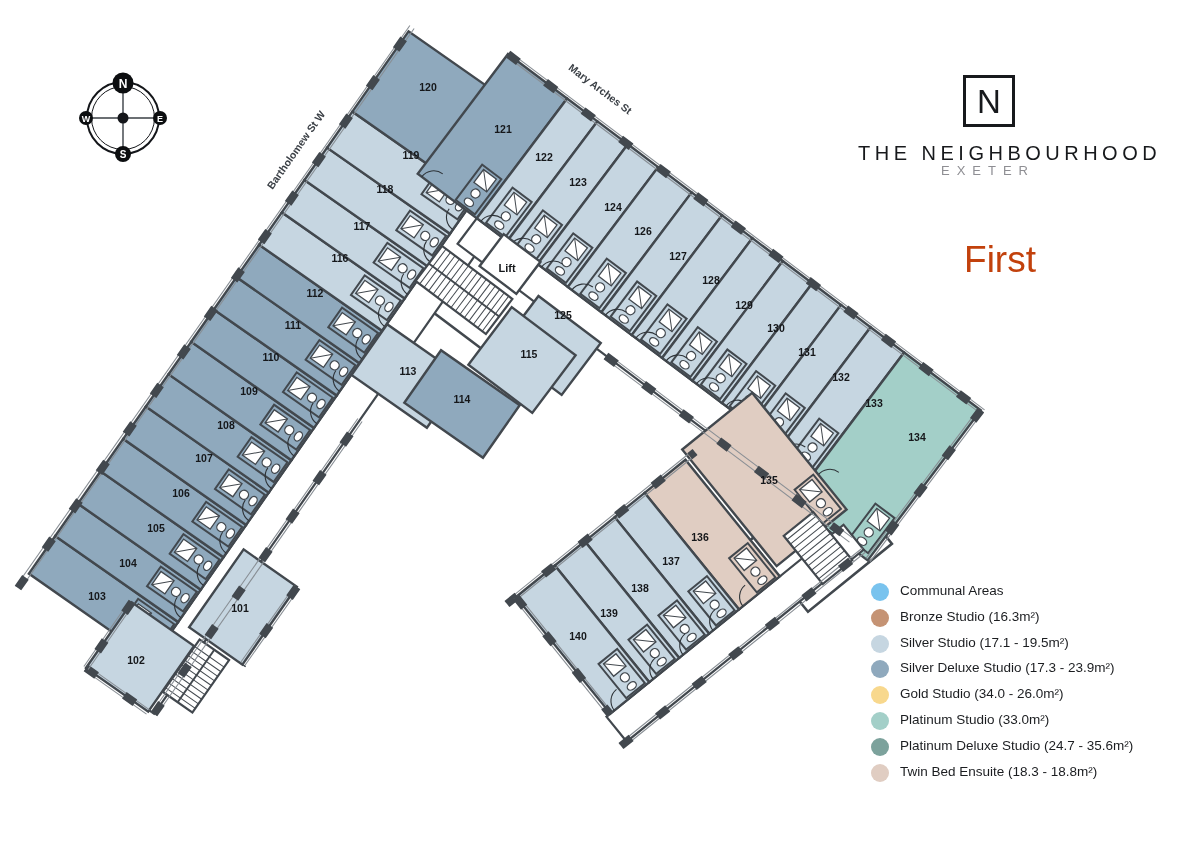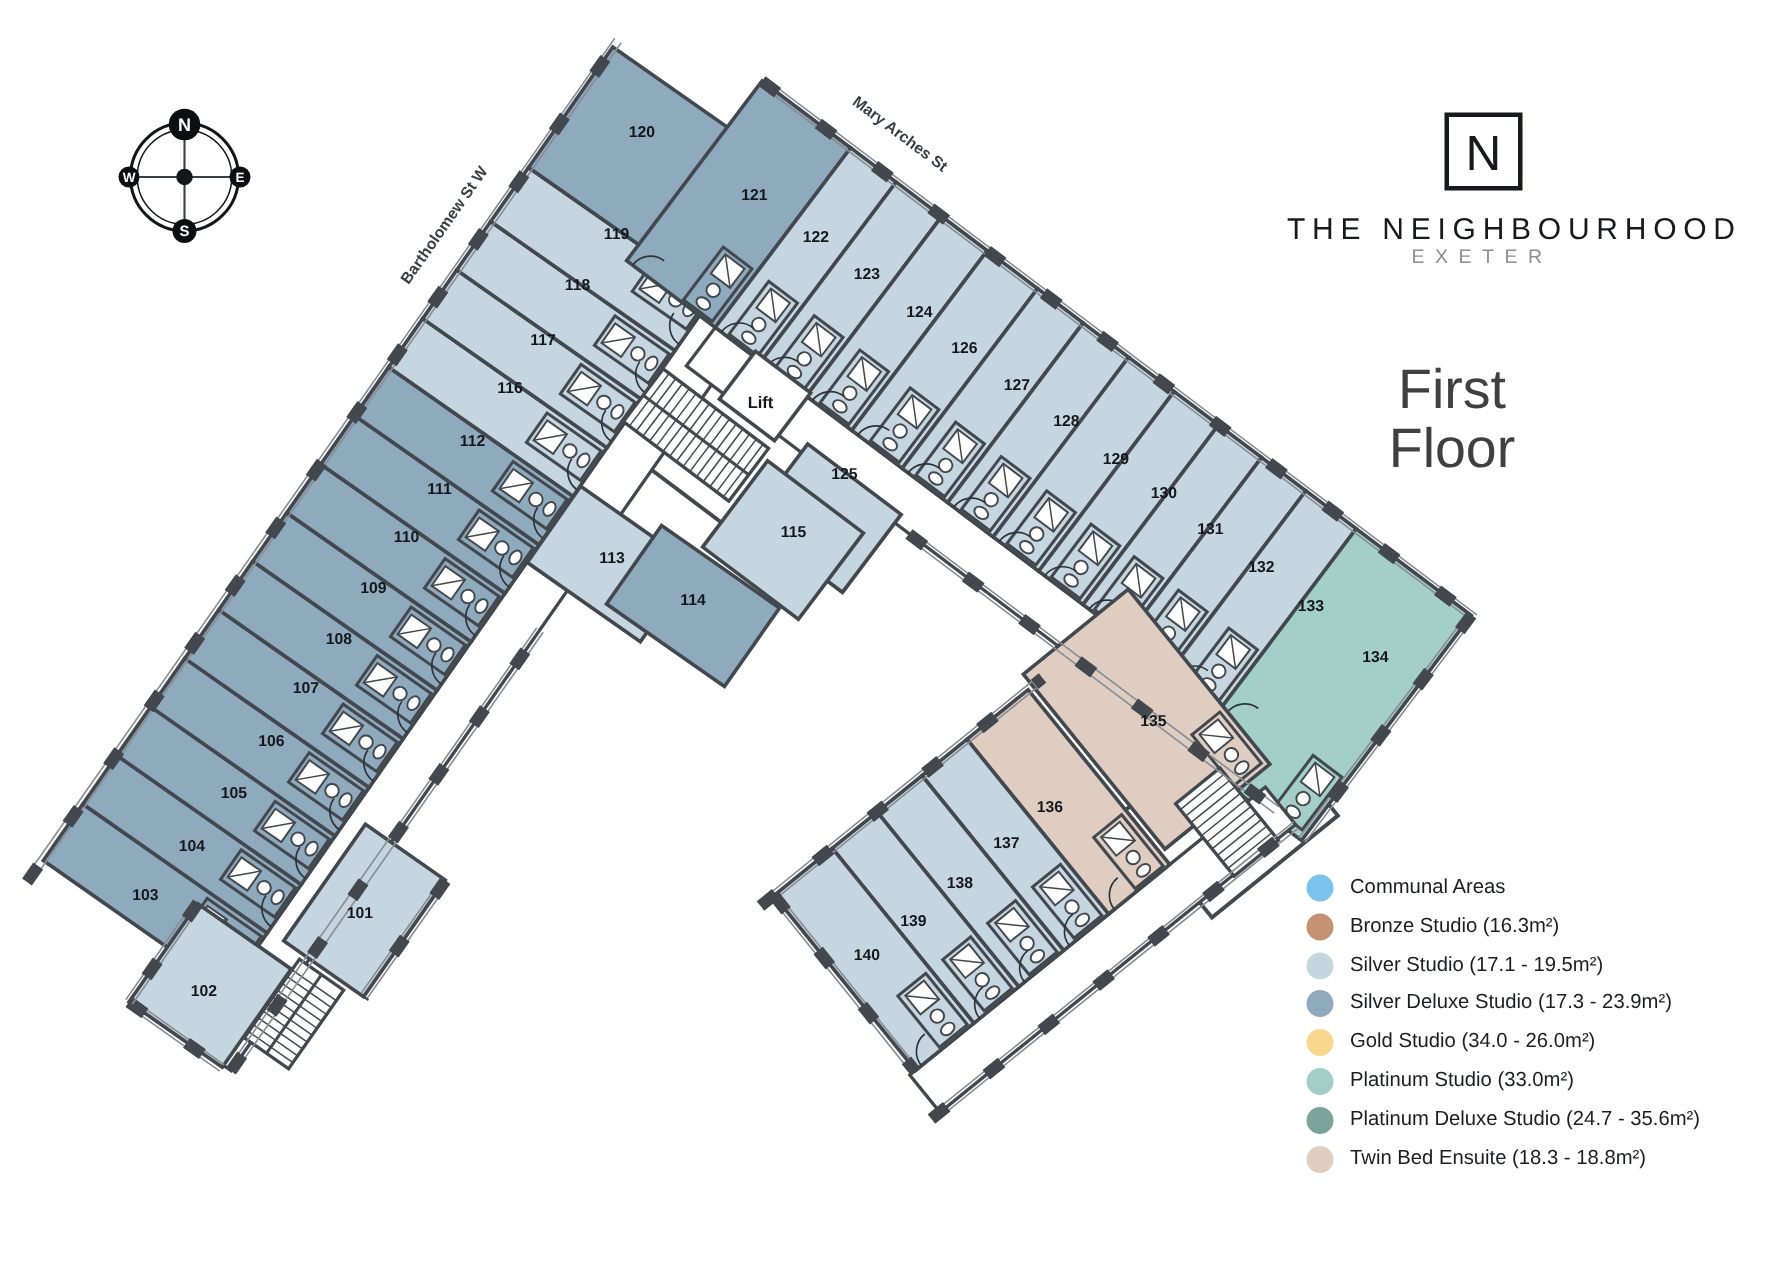--- a/index.html
+++ b/index.html
@@ -11,22 +11,22 @@
   .lift-label{font-size:11px;font-weight:bold;fill:#15171A;text-anchor:middle}
   .compass-letter{fill:#fff;font-weight:bold;text-anchor:middle}
   
   .logo-box{position:absolute;left:963px;top:75px;width:46px;height:46px;
     border:3px solid #17191C;display:flex;align-items:center;justify-content:center}
   .logo-letter{font-size:33px;font-weight:300;color:#17191C;line-height:1}
   .brand-name{position:absolute;left:858px;top:142px;width:260px;text-align:center;
     font-size:20px;font-weight:500;letter-spacing:4.5px;color:#17191C;white-space:nowrap}
   .brand-city{position:absolute;left:858px;top:163px;width:260px;text-align:center;
     font-size:13px;font-weight:400;letter-spacing:7px;color:#8E8E93}
-  .floor-title{position:absolute;left:888px;top:240px;width:160px;text-align:center;
-    font-size:37px;font-weight:400;color:#404040;line-height:39px}
+  .floor-title{position:absolute;left:920px;top:240px;width:160px;text-align:center;
+    font-size:37px;font-weight:400;color:#c2410c;line-height:39px}
   
   #legend{position:absolute;left:871px;top:583px}
   .legend-row{display:flex;align-items:flex-start;height:25.8px}
   .legend-dot{width:18px;height:18px;border-radius:50%;flex:0 0 18px}
   .legend-text{margin-left:11px;font-size:13.5px;color:#1B1D20;white-space:nowrap}
 </style>
 </head>
 <body>
 
 <div id="stage">
@@ -522,21 +522,20 @@
     </svg>
 
   <div class="logo-box">
     <span class="logo-letter">N</span>
   </div>
   <div class="brand-name">THE NEIGHBOURHOOD</div>
   <div class="brand-city">EXETER</div>
 
   <div class="floor-title">
     <div>First</div>
-    <div>Floor</div>
   </div>
 
   <div id="legend">
       <div class="legend-row">
         <div class="legend-dot" style="background: rgb(121, 195, 238);"></div>
         <span class="legend-text">Communal Areas</span>
       </div>
       <div class="legend-row">
         <div class="legend-dot" style="background: rgb(197, 147, 116);"></div>
         <span class="legend-text">Bronze Studio (16.3m²)</span>

